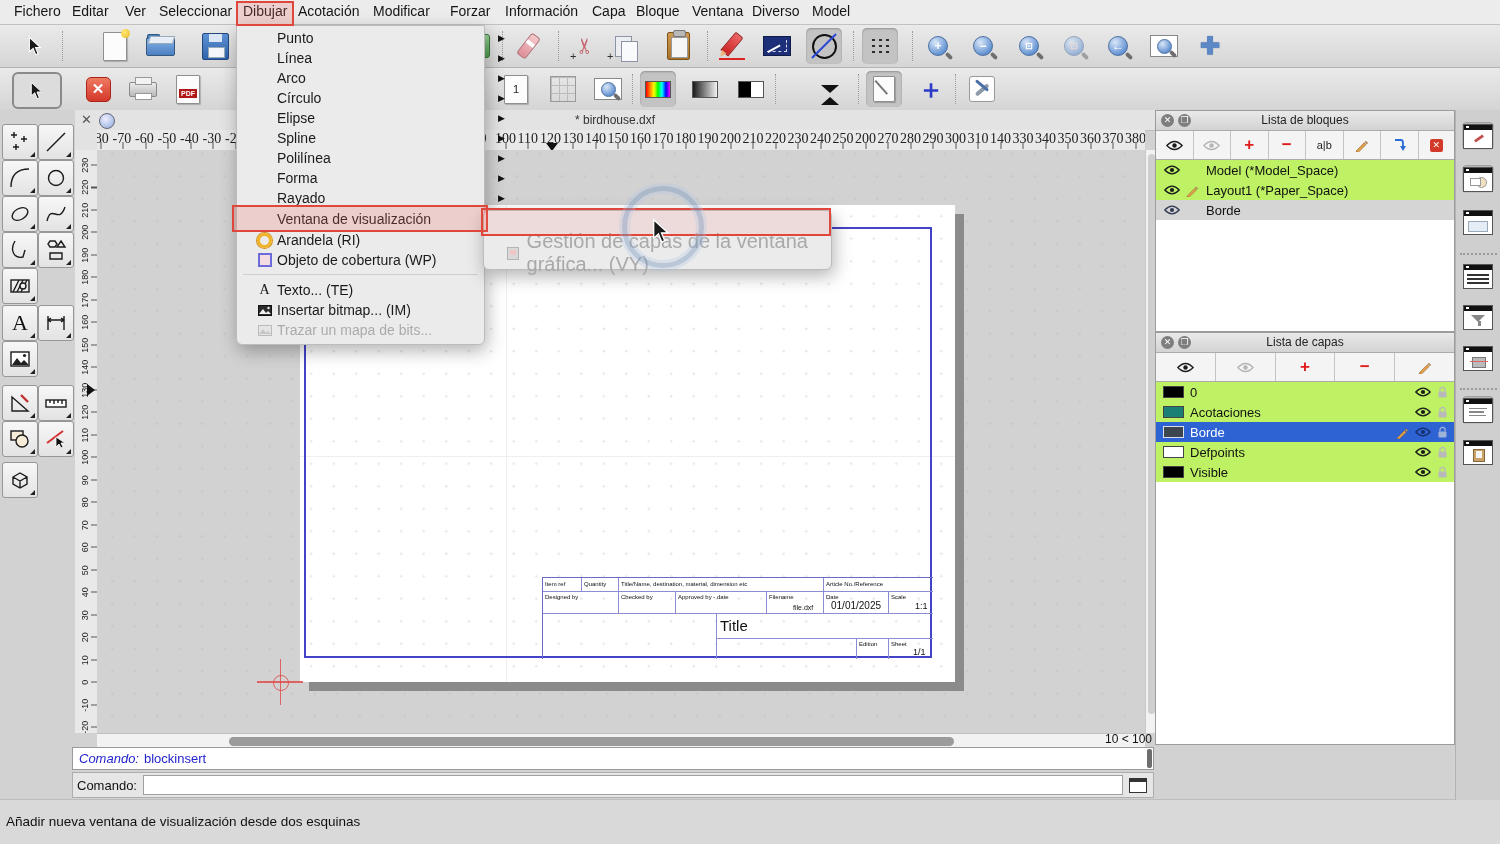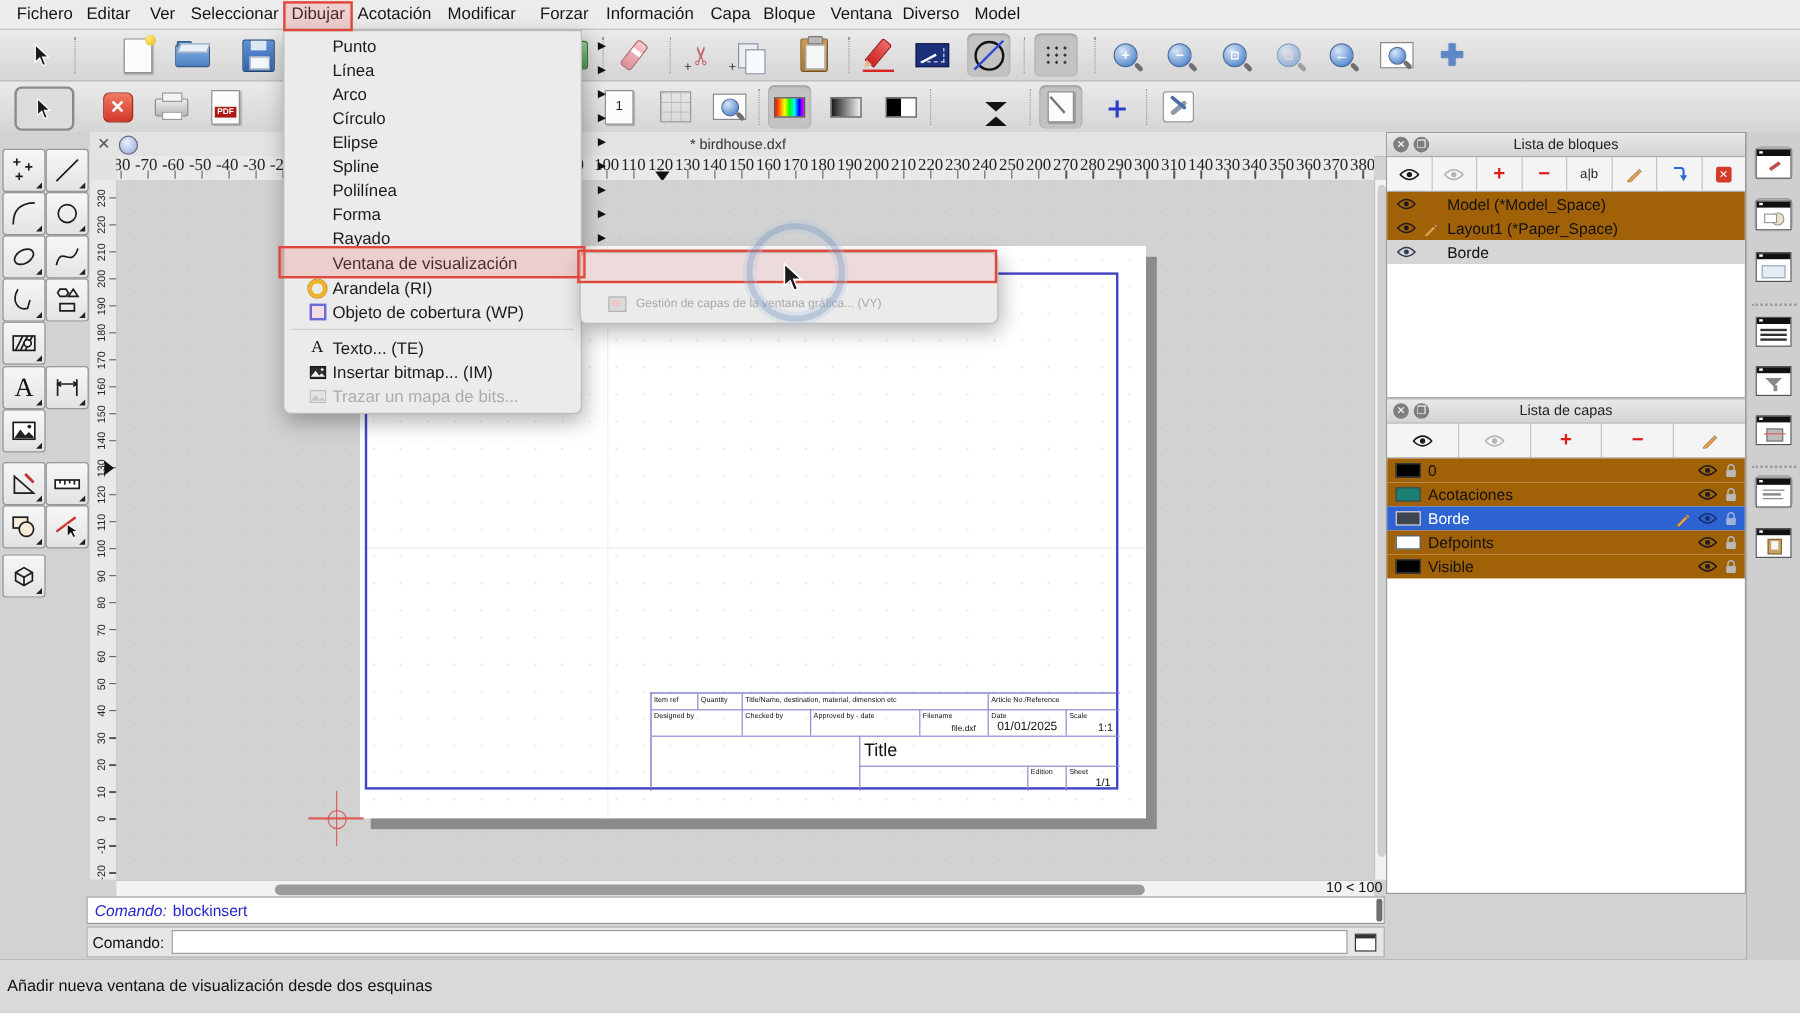--- a/index.html
+++ b/index.html
@@ -64,21 +64,21 @@
   #cmdicon{width:16px;height:13px;border:1px solid #333;background:#fff;margin:0 6px;position:relative;}
   #cmdicon::before{content:'';position:absolute;left:0;top:0;right:0;height:3px;background:#333;}
   #statusbar{position:absolute;left:0;top:799px;width:1500px;height:45px;background:#d9d9d9;border-top:1px solid #bdbdbd;}
   #statustext{position:absolute;left:6px;top:14px;font-size:13.5px;color:#111;}
   
   .dock{position:absolute;left:1155px;width:300px;background:#fff;border:1px solid #9c9c9c;box-sizing:border-box;}
   .dhead{position:relative;height:19px;background:linear-gradient(#e9e9e9,#d3d3d3);border-bottom:1px solid #ababab;text-align:center;font-size:12px;color:#222;line-height:19px;}
   .dbtn{position:absolute;top:3px;width:13px;height:13px;border-radius:50%;background:#7e7e7e;color:#fff;font-size:9px;line-height:13px;text-align:center;}
   .ptool{display:flex;border-bottom:1px solid #ababab;background:#f4f4f4;}
   .ptcell{height:28px;border-right:1px solid #c4c4c4;display:flex;align-items:center;justify-content:center;font-size:12px;}
-  .prow{position:relative;height:20px;display:flex;align-items:center;font-size:13px;color:#111;background:#a16207;}
+  .prow{position:relative;height:20px;display:flex;align-items:center;font-size:13px;color:#111;background:#bef264;}
   .swatch{width:19px;height:10px;border:1px solid #444;margin:0 6px 0 7px;flex:0 0 auto;}
   .rowsel-blue{background:#2e63d4;color:#fff;}
   .rowsel-gray{background:#d5d5d5;}
   .rplus{color:#e01b1b;font-weight:bold;font-size:17px;}
   .rminus{color:#e01b1b;font-weight:bold;font-size:17px;}
   .eyec{color:#1b1b1b;}
   .rowicons{position:absolute;right:6px;display:flex;align-items:center;gap:6px;}
   
   #dockstrip{position:absolute;left:1455px;top:110px;width:45px;height:690px;background:#cfcfcf;border-left:1px solid #b2b2b2;}
   .dw{position:absolute;left:6px;width:32px;height:28px;display:flex;align-items:center;justify-content:center;}
@@ -89,21 +89,21 @@
   .dsep{position:absolute;left:4px;width:37px;border-top:2px dotted #9a9a9a;}
   
   #drawmenu{position:absolute;left:236px;top:25px;width:247px;height:318px;background:#ebebeb;border:1px solid #bcbcbc;border-radius:0 0 6px 6px;box-shadow:2px 6px 18px rgba(0,0,0,.3);z-index:40;}
   .mi{position:absolute;left:0;width:280px;height:20px;font-size:14px;color:#1a1a1a;display:flex;align-items:center;}
   .milbl{position:absolute;left:40px;white-space:nowrap;}
   .miico{position:absolute;left:20px;width:15px;height:15px;display:flex;align-items:center;justify-content:center;}
   .miarrow{position:absolute;right:12px;font-size:9px;color:#111;}
   .msep{position:absolute;left:6px;width:235px;border-top:1px solid #cfcfcf;}
   #submenu{position:absolute;left:483px;top:210px;width:347px;height:58px;background:#ebebeb;border:1px solid #bcbcbc;border-radius:6px;box-shadow:2px 6px 18px rgba(0,0,0,.3);z-index:42;}
   #smrow1{position:absolute;left:3px;top:3px;width:341px;height:22px;background:#4b57d5;border-radius:4px;color:#fff;font-size:14px;display:flex;align-items:center;}
-  #smrow2{position:absolute;left:3px;top:30px;width:341px;height:24px;color:#a9a9a9;font-size:10px;display:flex;align-items:center;}
+  #smrow2{position:absolute;left:3px;top:30px;width:341px;height:24px;color:#a9a9a9;font-size:20px;display:flex;align-items:center;}
   .annot{position:absolute;border:2px solid #e0473c;background:rgba(243,108,96,.22);z-index:45;}
   #clickring{position:absolute;left:622px;top:186px;width:72px;height:72px;border-radius:50%;border:5px solid rgba(125,155,195,.45);box-shadow:0 0 0 3px rgba(175,200,228,.3), inset 0 0 0 3px rgba(175,200,228,.3);z-index:48;}
   #cursor{position:absolute;left:652px;top:218px;z-index:50;}
 </style>
 </head>
 <body>
 
 <div id="app">
 
   <svg width="0" height="0" style="position:absolute">

